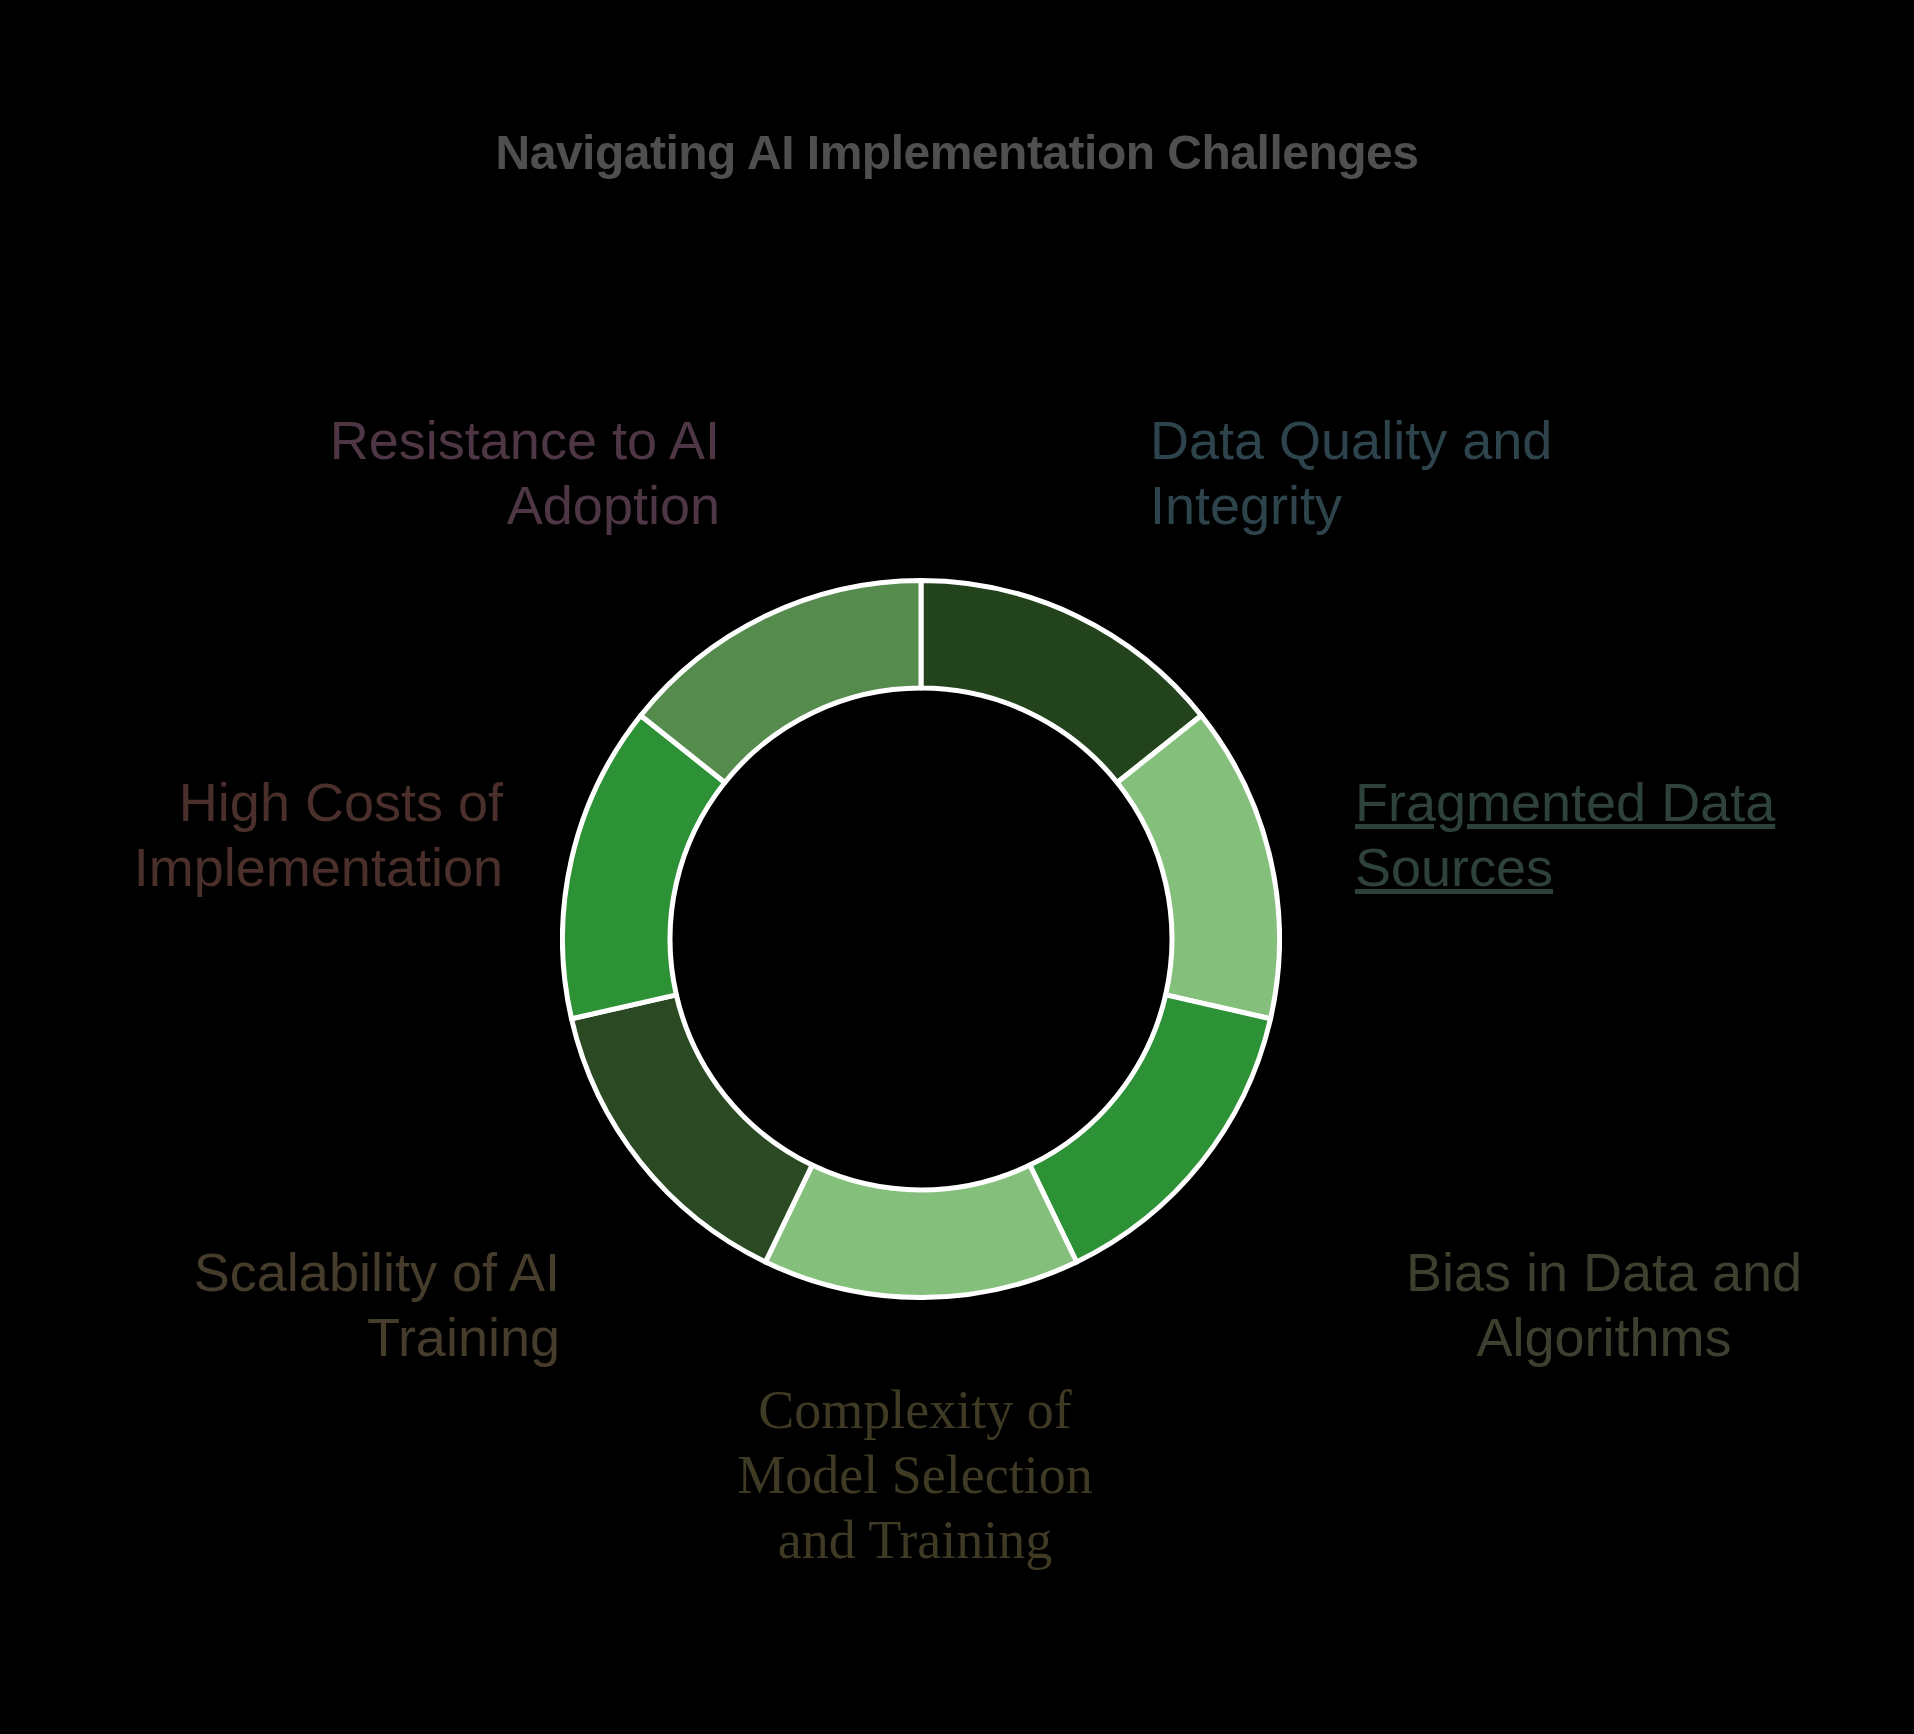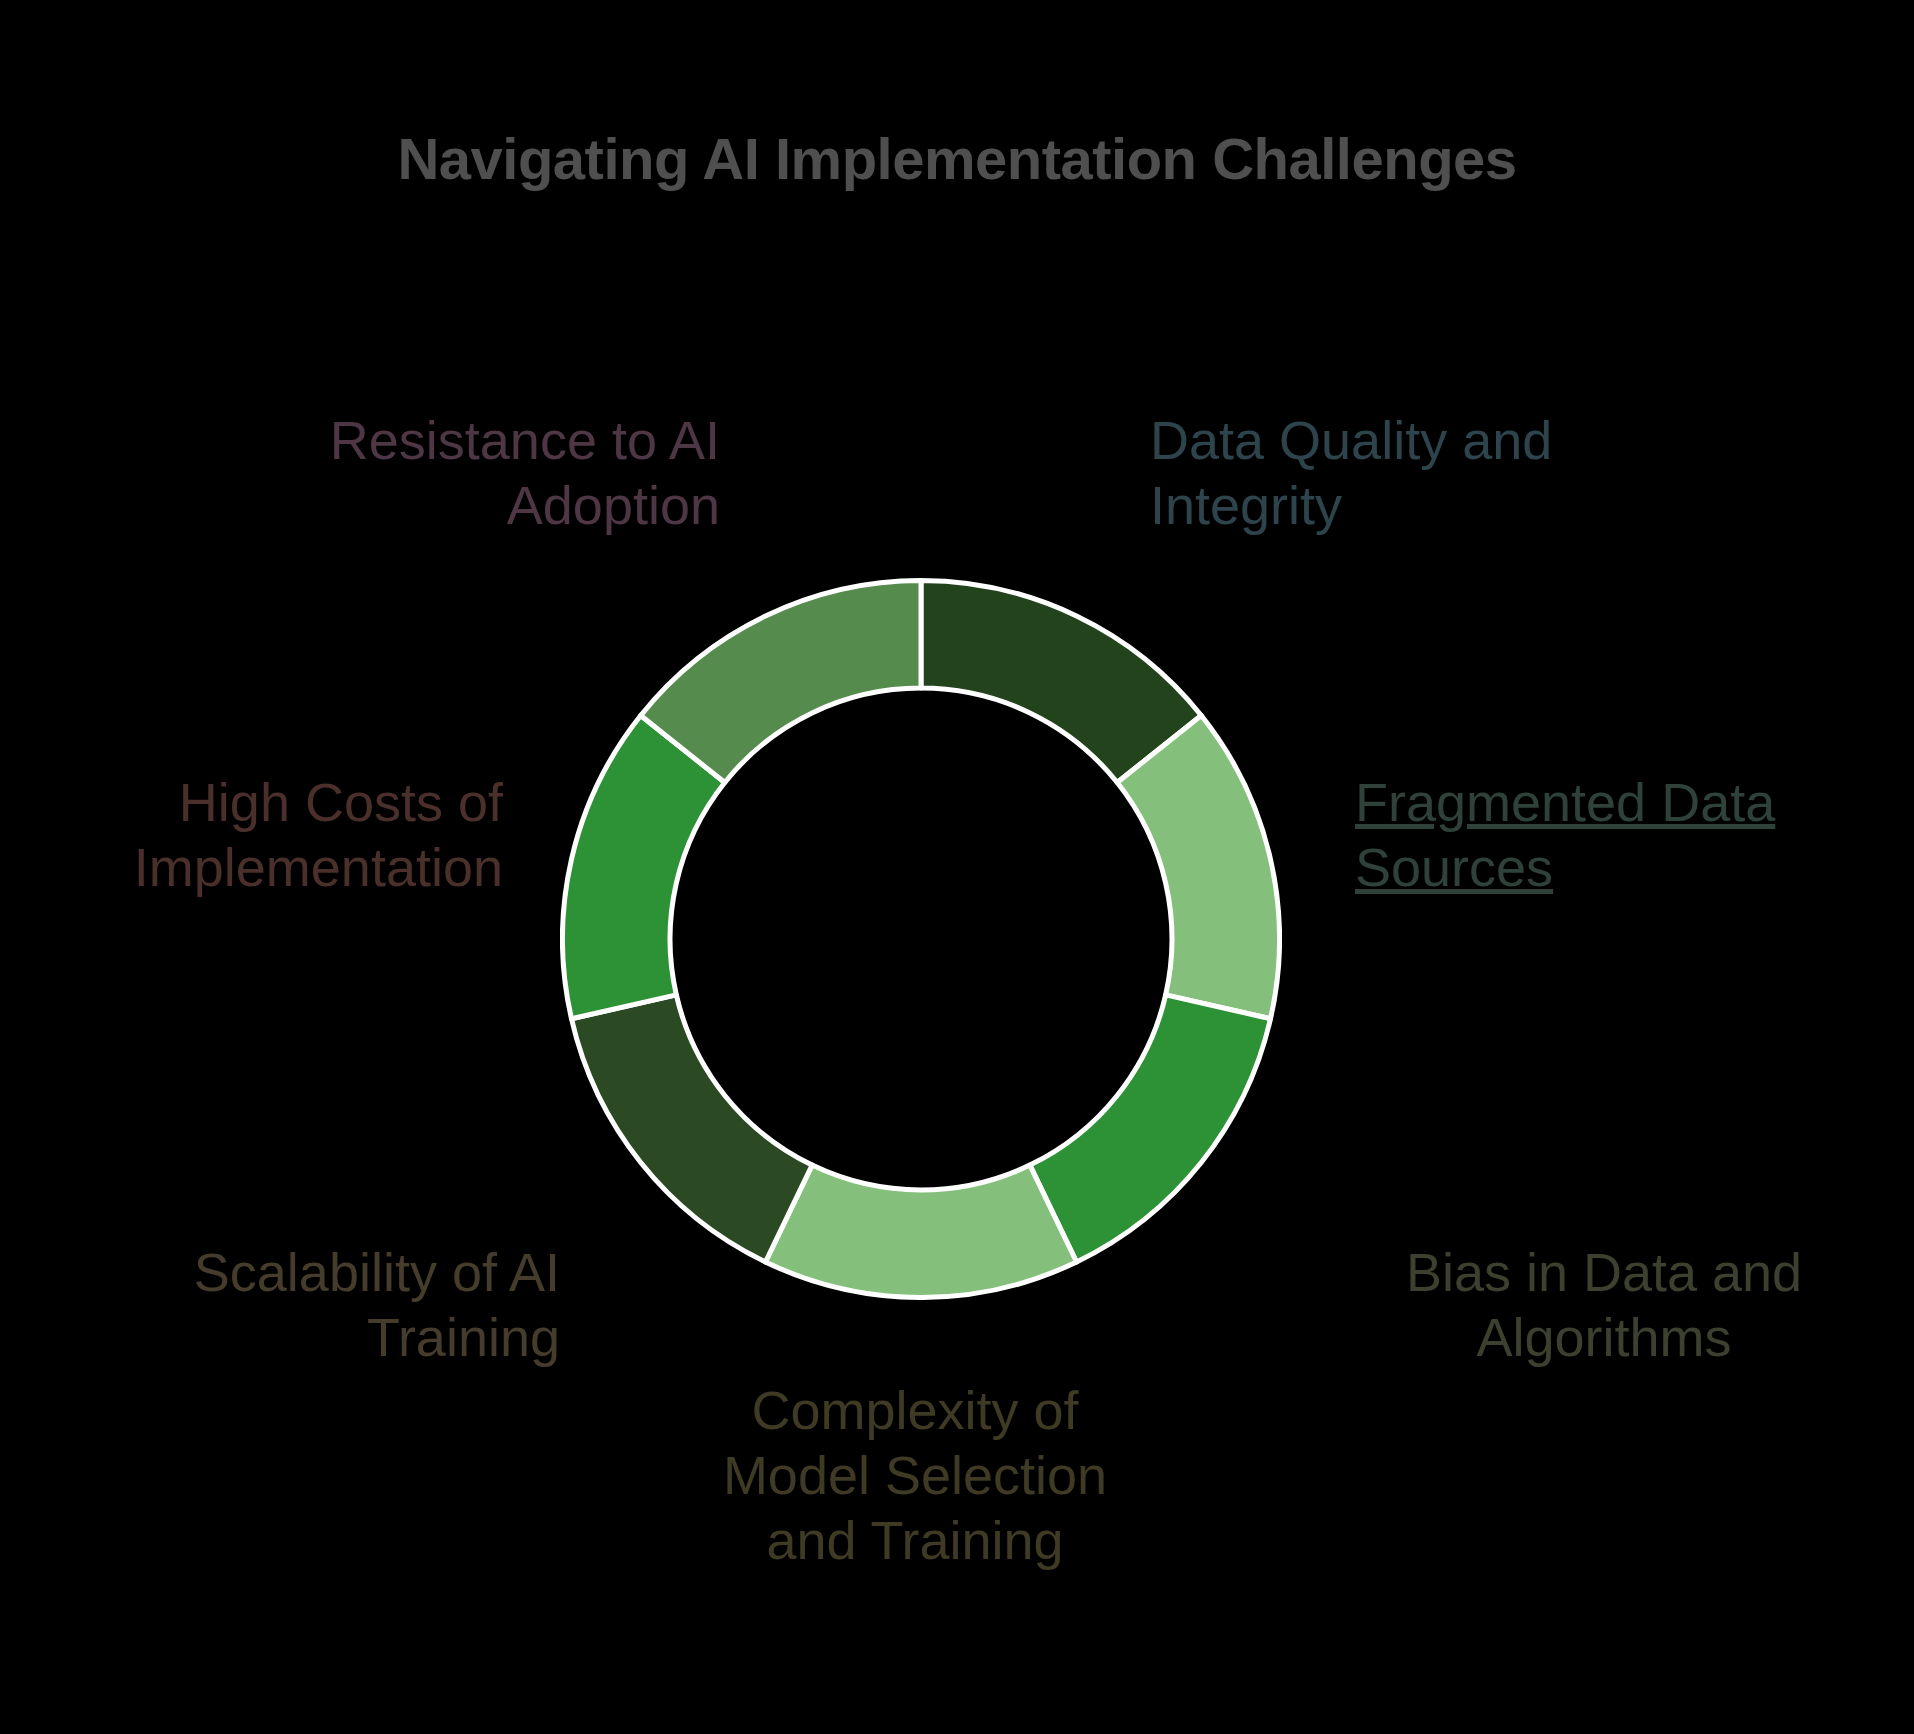--- a/index.html
+++ b/index.html
@@ -17,21 +17,21 @@
   }
 
   #page-title {
     position: absolute;
     left: 0;
     top: 125px;
     width: 1914px;
     text-align: center;
     font-family: "Liberation Sans Narrow", "Liberation Sans", sans-serif;
     font-weight: 700;
-    font-size: 58px;
+    font-size: 48px;
     letter-spacing: -0.5px;
     color: #4f4f4f;
     white-space: nowrap;
   }
 
   #donut-wrap {
     position: absolute;
     left: 560px;
     top: 578px;
     width: 722px;
@@ -146,15 +146,15 @@
 
 <div class="seg-label" id="label-fragmented" style="color: rgb(46, 66, 58); text-decoration: underline;">Fragmented Data
 Sources</div>
 
 <div class="seg-label" id="label-scalability" style="color: rgb(69, 60, 44);">Scalability of AI
 Training</div>
 
 <div class="seg-label" id="label-bias" style="color: rgb(60, 64, 46);">Bias in Data and
 Algorithms</div>
 
-<div class="seg-label" id="label-complexity" style="color: rgb(62, 58, 36);">Complexity of
+<div class="seg-label" id="label-complexity" style="color: rgb(62, 58, 36); font-family: Liberation Serif, serif;">Complexity of
 Model Selection
 and Training</div>
 
 </body></html>

